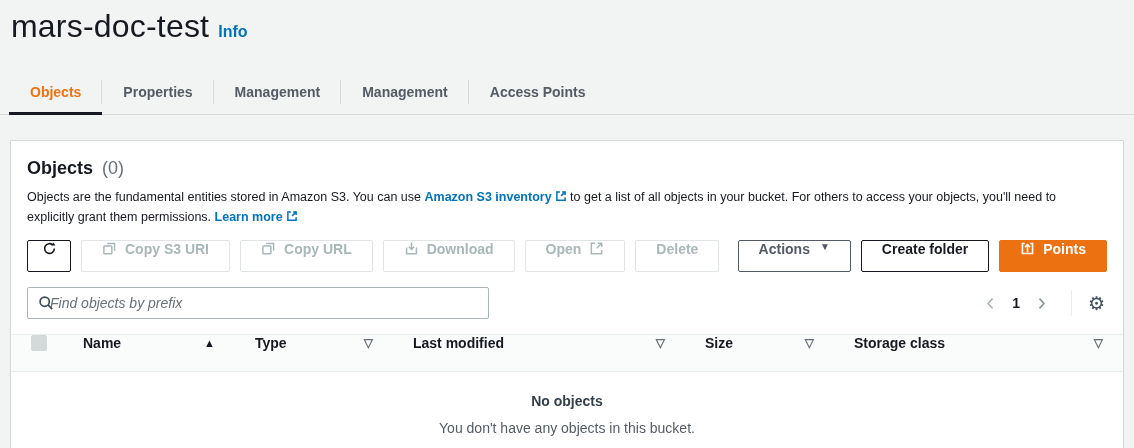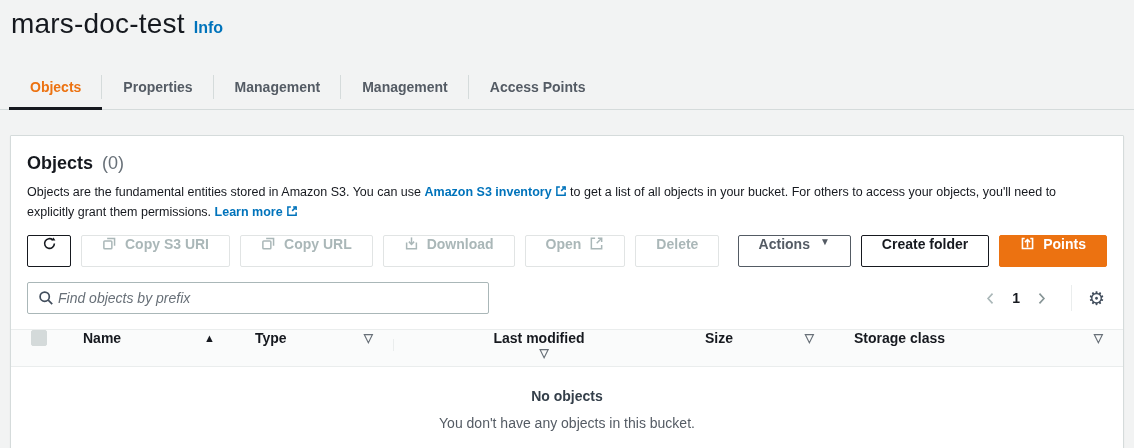--- a/index.html
+++ b/index.html
@@ -5,21 +5,21 @@
   * { margin:0; padding:0; box-sizing:border-box; }
   html,body { width:1134px; height:448px; }
   body {
     background:#f2f3f3;
     font-family:"Liberation Sans", sans-serif;
     color:#16191f;
     overflow:hidden;
   }
   
   .page-header { padding:8px 0 0 11px; }
-  .page-title { display:inline; font-size:28px; font-weight:500; letter-spacing:.2px; color:#16191f; }
+  .page-title { display:inline; font-size:32px; font-weight:500; letter-spacing:.2px; color:#16191f; }
   .info-link { display:inline; font-size:16px; font-weight:bold; color:#0073bb; margin-left:9px; text-decoration:none; cursor:pointer; }
 
   
   .tab-bar { display:flex; margin-top:27px; border-bottom:1px solid #d5dbdb; padding-left:9px; }
   .tab {
     font-size:14px; font-weight:bold; color:#545b64;
     padding:12px 21px 14px; cursor:pointer; position:relative; white-space:nowrap;
   }
   .tab:not(:last-child)::after {
     content:""; position:absolute; right:0; top:8px; bottom:10px; width:1px; background:#d5dbdb;
@@ -59,21 +59,21 @@
   .btn-dark { border:1px solid #16191f; color:#16191f; }
   .btn-primary { background:#ec7211; border:1px solid #ec7211; color:#fff; }
   .caret { font-size:10px; margin-left:2px; }
   .push-right { margin-left:auto; }
 
   
   .filter-row { display:flex; align-items:center; padding:2px 16px 15px; }
   .search-box { position:relative; width:462px; }
   .search-box input {
     width:100%; height:32px; border:1px solid #aab7b8; border-radius:2px;
-    padding:0 10px 0 30px; font-family:inherit; font-size:14px; color:#0369a1; background:#fff; outline:none;
+    padding:0 10px 0 22px; font-family:inherit; font-size:14px; color:#0369a1; background:#fff; outline:none;
   }
   .search-box input::placeholder { color:#687078; font-style:italic; }
   .search-ico { position:absolute; left:11px; top:8px; width:16px; height:16px; color:#414d5c; }
   .pagination { display:flex; align-items:center; margin-left:auto; }
   .page-nav { width:26px; height:26px; display:flex; align-items:center; justify-content:center; cursor:pointer; background:none; border:none; }
   .page-nav svg { width:13px; height:13px; }
   .page-nav.disabled { color:#aab7b8; cursor:default; }
   .page-nav.enabled { color:#687078; }
   .page-num { font-size:14px; font-weight:bold; color:#16191f; padding:0 9px; }
   .pg-divider { width:1px; height:26px; background:#eaeded; margin:0 14px 0 16px; }
@@ -84,21 +84,21 @@
   .table-header {
     display:flex; align-items:flex-start; height:38px;
     background:#fafbfb; border-top:1px solid #eaeded; border-bottom:1px solid #eaeded;
     font-size:14px; font-weight:bold; color:#16191f;
   }
   .th { display:flex; align-items:center; justify-content:space-between; padding:0 20px; position:relative; cursor:pointer; }
   .th::before { content:""; position:absolute; left:0; top:9px; bottom:9px; width:1px; background:#eaeded; }
   .th-check { width:52px; display:flex; align-items:center; padding-left:20px; }
   .th-name { width:172px; }
   .th-type { width:158px; }
-  .th-lastmod { width:292px;flex-direction:column; }
+  .th-lastmod { width:292px; }
   .th-size { width:149px; }
   .th-storage { flex:1; }
   .checkbox {
     width:16px; height:16px; background:#d4dada; border-radius:2px; border:1px solid #d4dada; cursor:default;
   }
   .sort-ico { font-size:11px; color:#16191f; margin-left:10px; }
   .sort-ico.inactive { color:#687078; font-size:12px; }
 
   
   .empty-state { text-align:center; padding-top:21px; background:#fff; }

